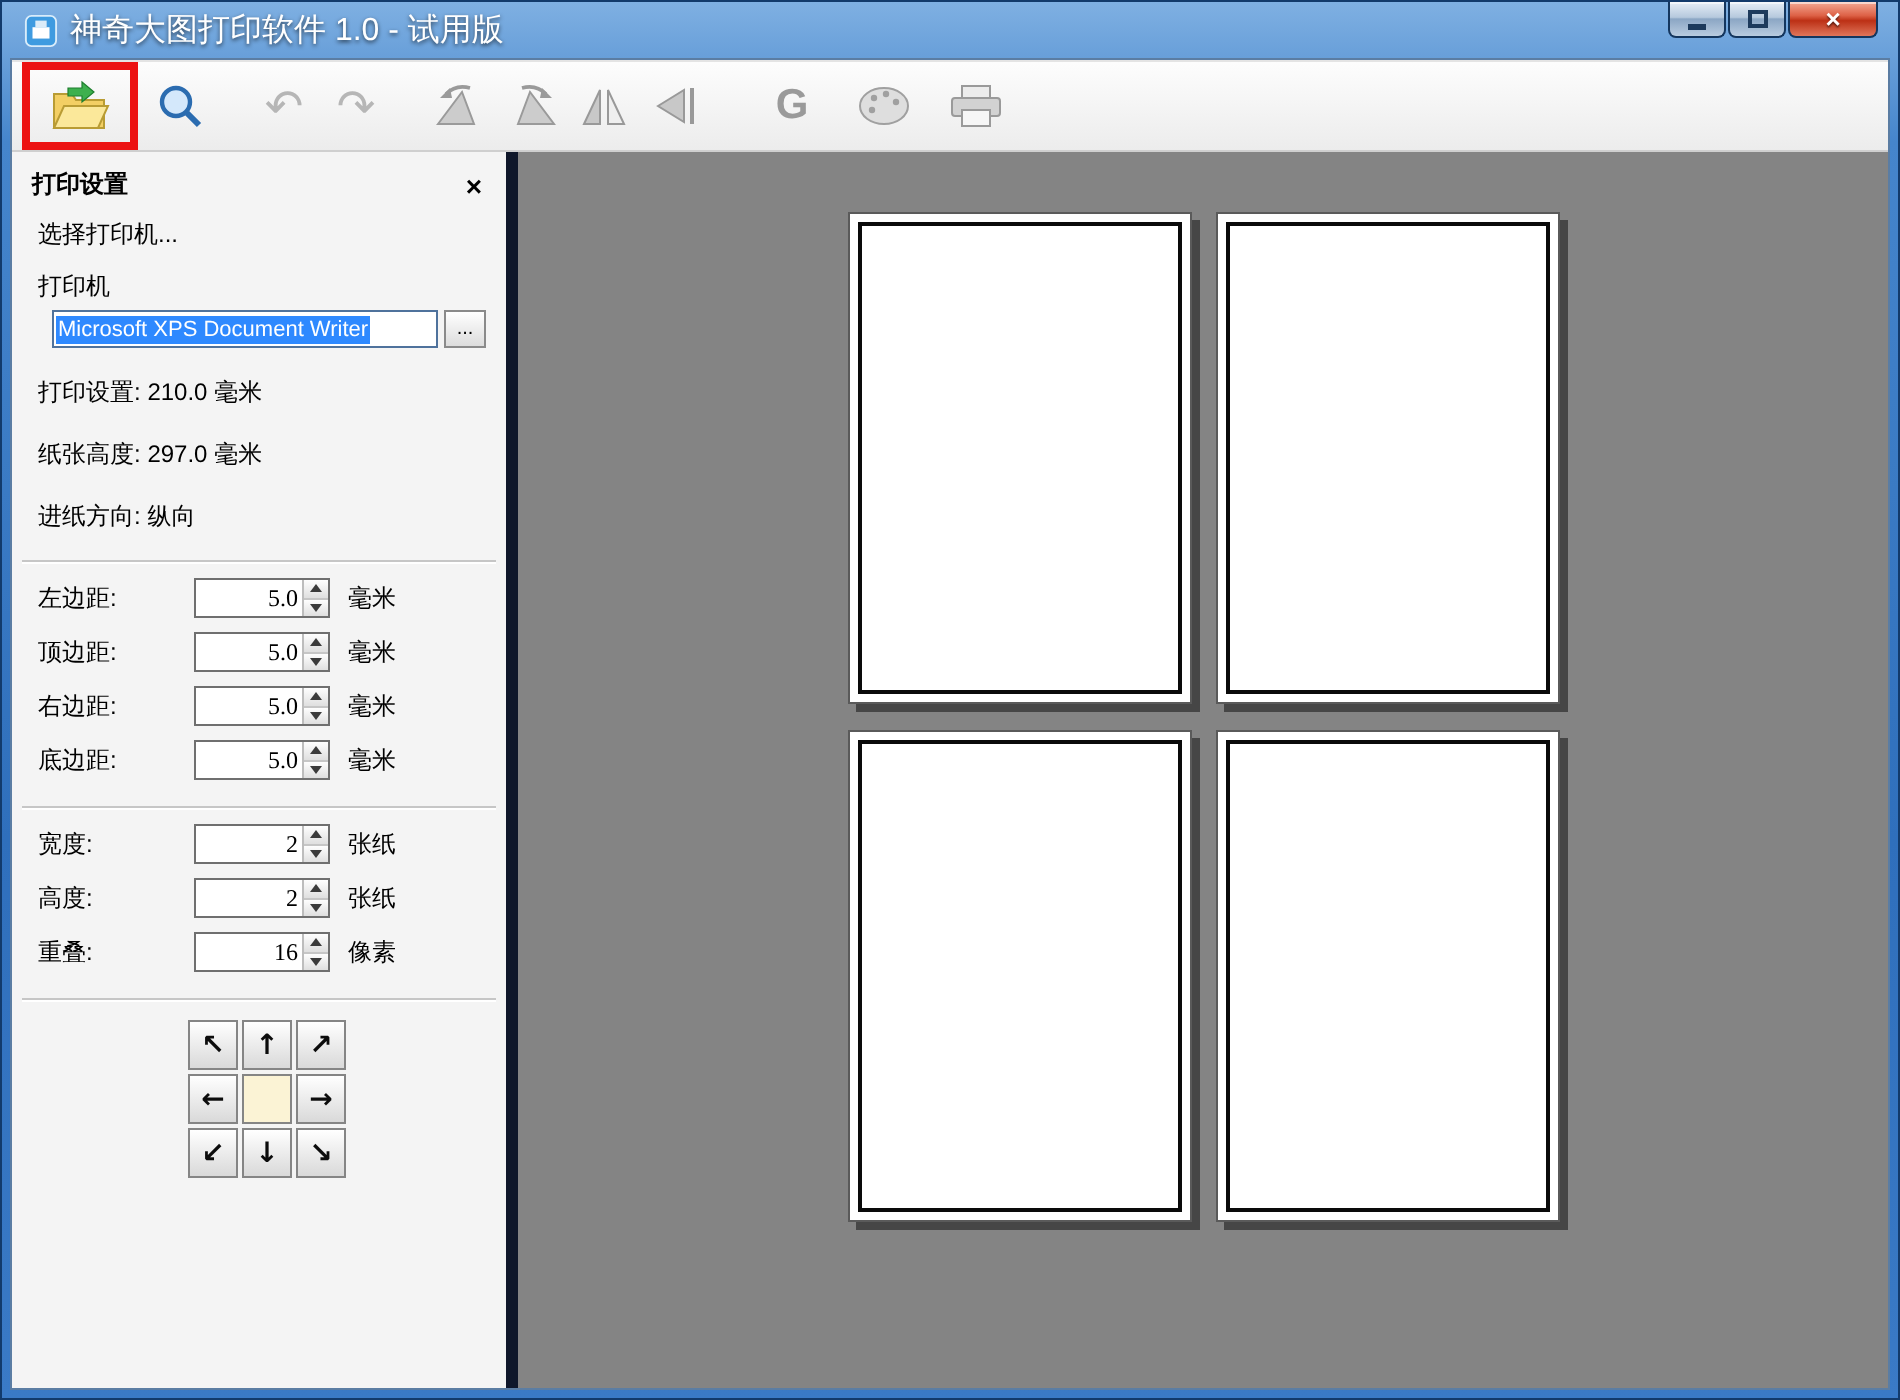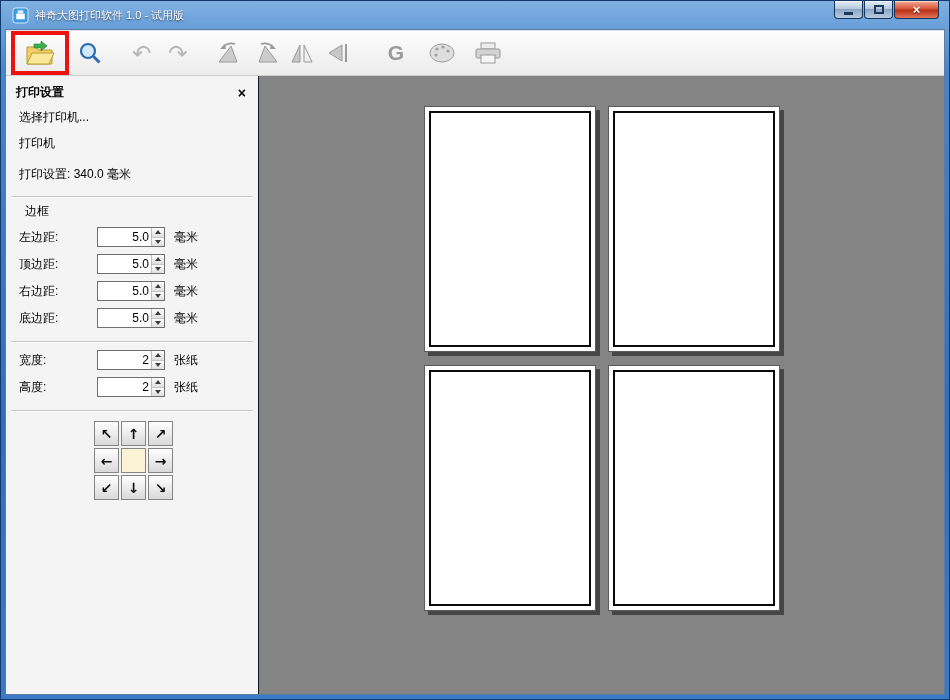--- a/index.html
+++ b/index.html
@@ -1,54 +1,54 @@
 <!DOCTYPE html>
 <html><head>
 <meta charset="utf-8">
 <style>
 *{box-sizing:border-box;margin:0;padding:0}
 body{width:950px;height:700px;overflow:hidden;font-family:"Liberation Sans","DejaVu Sans",sans-serif;font-size:12px;color:#000;background:#0f3e71}
 .window{width:950px;height:700px;display:flex;flex-direction:column;background:linear-gradient(180deg,#7fb0e2 0%,#4585cc 10%,#2f6fbc 60%,#3a7ac6 100%);padding:0 4px 4px 4px;border:1px solid #123a6b}
 .titlebar{height:28px;display:flex;align-items:center;position:relative;padding:0 4px;flex:0 0 auto}
 .app-icon{width:17px;height:17px;margin:0 6px 0 3px;flex:0 0 auto}
-.window-title{color:#fff;text-shadow:0 1px 2px rgba(0,0,0,.65);font-size:11px}
+.window-title{color:#fff;text-shadow:0 1px 2px rgba(0,0,0,.65);font-size:16px}
 .win-buttons{position:absolute;right:6px;top:0;display:flex}
 .win-btn{height:18px;border:1px solid #14365e;border-top:none;border-radius:0 0 4px 4px;display:flex;align-items:center;justify-content:center;margin-left:1px;box-shadow:inset 0 1px 0 rgba(255,255,255,.55);cursor:default}
 .win-btn.minb,.win-btn.maxb{width:29px;background:linear-gradient(180deg,#e6eef7,#b6c9dd 45%,#8ba6c4 50%,#b9cce0)}
 .win-btn.closeb{width:45px;background:linear-gradient(180deg,#f4a995,#dd6146 40%,#bc3015 55%,#e0755a);color:#fff;font-size:13px;font-weight:bold;text-shadow:0 1px 1px rgba(0,0,0,.5)}
 .min-glyph{width:9px;height:3px;background:#1d3a5c;margin-top:8px}
 .max-glyph{width:10px;height:9px;border:2px solid #1d3a5c;background:transparent}
 .frame{flex:1;display:flex;flex-direction:column;background:#f4f4f4;border:1px solid #5b7da3;min-height:0}
 .menubar{height:26px;display:flex;align-items:center;background:#f5f5f5;padding-left:8px;flex:0 0 auto}
 .menu-item{padding:4px 9px;cursor:default}
 .toolbar{height:46px;display:flex;align-items:center;background:linear-gradient(180deg,#fdfdfd,#ececec);border-top:1px solid #e4e4e4;border-bottom:1px solid #cfcfcf;padding-left:5px;flex:0 0 auto}
 .tool-btn{width:36px;height:34px;border:none;background:transparent;display:flex;align-items:center;justify-content:center;font-family:inherit;cursor:default}
 .highlight-box{border:4px solid #ec1212;width:58px;height:44px;display:flex;align-items:center;justify-content:center;margin-right:3px}
 .glyph-btn{font-size:23px;color:#b6b6b6;line-height:1}
 .g-btn{font-size:21px;font-weight:bold;color:#9a9a9a}
 .gap16{margin-left:16px}
 .gap10{margin-left:10px}
 .gap22{margin-left:22px}
 .content{flex:1;display:flex;min-height:0}
-.panel{width:253px;background:#f4f4f4;border-right:1px solid #0f172a;display:flex;flex-direction:column;overflow:hidden;flex:0 0 auto}
+.panel{width:253px;background:#f4f4f4;border-right:6px solid #0f172a;display:flex;flex-direction:column;overflow:hidden;flex:0 0 auto}
 .panel-header{display:flex;align-items:center;font-weight:bold;padding:8px 12px 2px 10px}
 .panel-close{margin-left:auto;font-weight:bold;font-size:14px;background:none;border:none;font-family:inherit;line-height:1;cursor:default}
 .plabel{margin:9px 0 0 13px}
 .plabel.tight{margin-top:6px}
 .printer-row{display:flex;align-items:center;margin:3px 10px 0 20px}
 .printer-input{flex:1;height:19px;border:1px solid #4f729c;background:#fff;display:flex;align-items:center;padding:0 1px;white-space:nowrap;overflow:hidden}
 .printer-sel{background:#2e89ff;color:#fff;font-size:11px;padding:1px 1px}
 .browse-btn{width:21px;height:19px;margin-left:3px;border:1px solid #8a8a8a;background:linear-gradient(#fff,#dcdcdc);font-size:10px;font-family:inherit;cursor:default}
 .info-line{margin:14px 0 0 13px}
 .divider{height:2px;border-top:1px solid #c6c6c6;border-bottom:1px solid #fff;margin:13px 5px 0 5px}
 .section-label{margin:5px 0 0 19px}
 .frow{display:flex;align-items:center;margin:7px 10px 0 13px}
 .frow-label{width:78px}
 .spin{display:flex;width:68px;height:20px;border:1px solid #6f6f6f;background:#fff}
-.spin-input{flex:1;min-width:0;border:none;outline:none;background:transparent;text-align:right;font-size:12px;font-family:Liberation Sans, sans-serif;padding-right:2px}
+.spin-input{flex:1;min-width:0;border:none;outline:none;background:transparent;text-align:right;font-size:12px;font-family:Liberation Serif, serif;padding-right:2px}
 .spin-btns{width:13px;display:flex;flex-direction:column;border-left:1px solid #bdbdbd}
 .spin-btn{flex:1;display:flex;align-items:center;justify-content:center;background:linear-gradient(#fefefe,#dfdfdf);border:none;padding:0;cursor:default}
 .spin-btn.up{border-bottom:1px solid #c6c6c6}
 .tri-up{width:0;height:0;border-left:3px solid transparent;border-right:3px solid transparent;border-bottom:4px solid #3b3b3b;display:block}
 .tri-down{width:0;height:0;border-left:3px solid transparent;border-right:3px solid transparent;border-top:4px solid #3b3b3b;display:block}
 .unit{margin-left:9px}
 .arrow-grid{display:grid;grid-template-columns:repeat(3,25px);grid-auto-rows:25px;gap:2px;margin:9px 0 0 88px}
 .arrow-btn{border:1px solid #858585;background:linear-gradient(#ffffff,#d9d9d9);font-size:14px;font-weight:bold;color:#0c0c0c;display:flex;align-items:center;justify-content:center;font-family:"DejaVu Sans",sans-serif;padding:0;cursor:default}
 .arrow-btn.center{background:#fbf3d5}
 .preview{flex:1;background:#848484;display:flex;justify-content:center;align-items:flex-start;padding-top:30px;min-width:0;overflow:hidden}
@@ -157,29 +157,43 @@
 
       <div class="panel">
         <div class="panel-header">
           <span>打印设置</span>
           <button class="panel-close">×</button>
         </div>
 
         <div class="plabel tight">选择打印机...</div>
         <div class="plabel">打印机</div>
 
+        <div class="printer-row">
+          <div class="printer-input">
+            <span class="printer-sel">Microsoft XPS Document Writer</span>
+          </div>
+          <button class="browse-btn">...</button>
+        </div>
 
         <div class="info-line">
           <span>打印设置:</span>
-          <span>340.0</span>
+          <span>210.0</span>
           <span>毫米</span>
         </div>
+        <div class="info-line">
+          <span>纸张高度:</span>
+          <span>297.0</span>
+          <span>毫米</span>
+        </div>
+        <div class="info-line">
+          <span>进纸方向:</span>
+          <span>纵向</span>
+        </div>
 
         <div class="divider"></div>
-        <div class="section-label">边框</div>
 
         <div class="frow">
           <span class="frow-label">左边距:</span>
           <div class="spin">
             <input class="spin-input" value="5.0" style="">
             <div class="spin-btns">
               <button class="spin-btn up">
                   <i class="tri-up"></i>
                 </button>
               <button class="spin-btn">
@@ -265,20 +279,35 @@
                   <i class="tri-up"></i>
                 </button>
               <button class="spin-btn">
                   <i class="tri-down"></i>
                 </button>
             </div>
           </div>
           <span class="unit">张纸</span>
         </div>
 
+        <div class="frow">
+          <span class="frow-label">重叠:</span>
+          <div class="spin">
+            <input class="spin-input" value="16" style="">
+            <div class="spin-btns">
+              <button class="spin-btn up">
+                  <i class="tri-up"></i>
+                </button>
+              <button class="spin-btn">
+                  <i class="tri-down"></i>
+                </button>
+            </div>
+          </div>
+          <span class="unit">像素</span>
+        </div>
 
         <div class="divider"></div>
 
         <div class="arrow-grid">
           <button class="arrow-btn">↖</button>
           <button class="arrow-btn">↑</button>
           <button class="arrow-btn">↗</button>
           <button class="arrow-btn">←</button>
           <button class="arrow-btn center"></button>
           <button class="arrow-btn">→</button>

